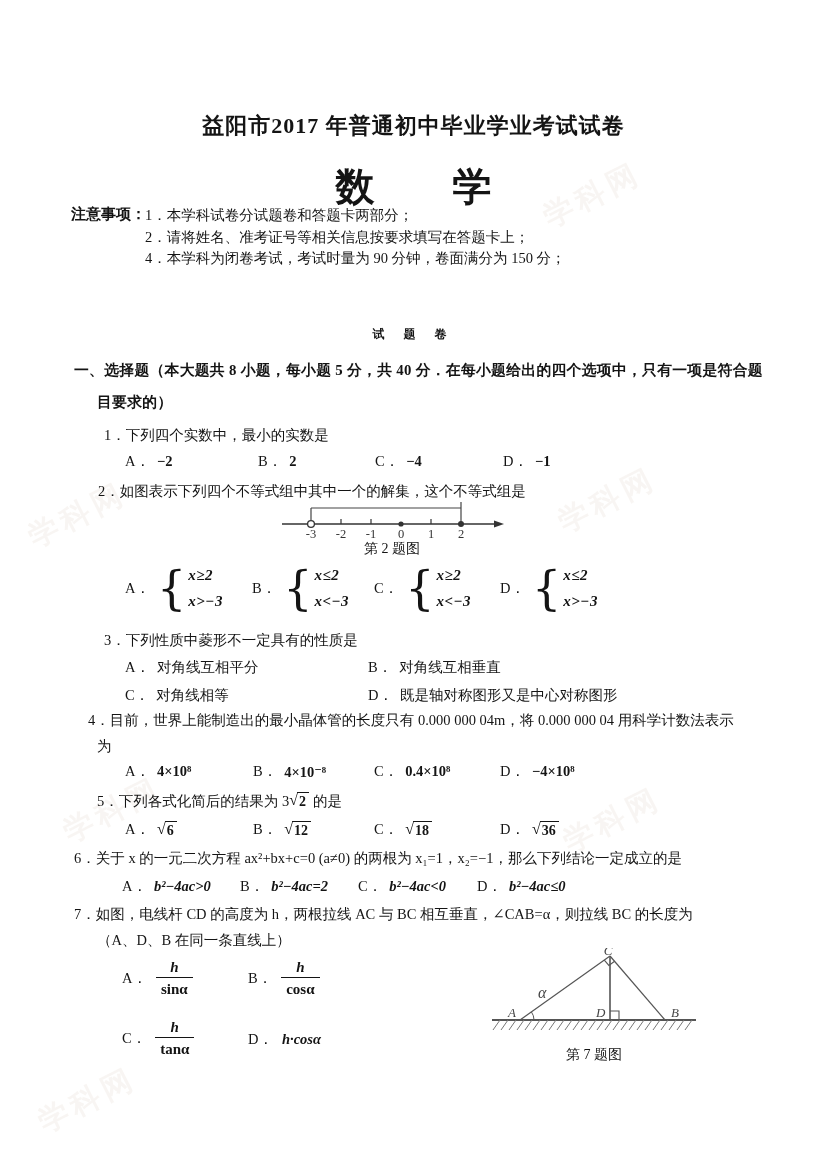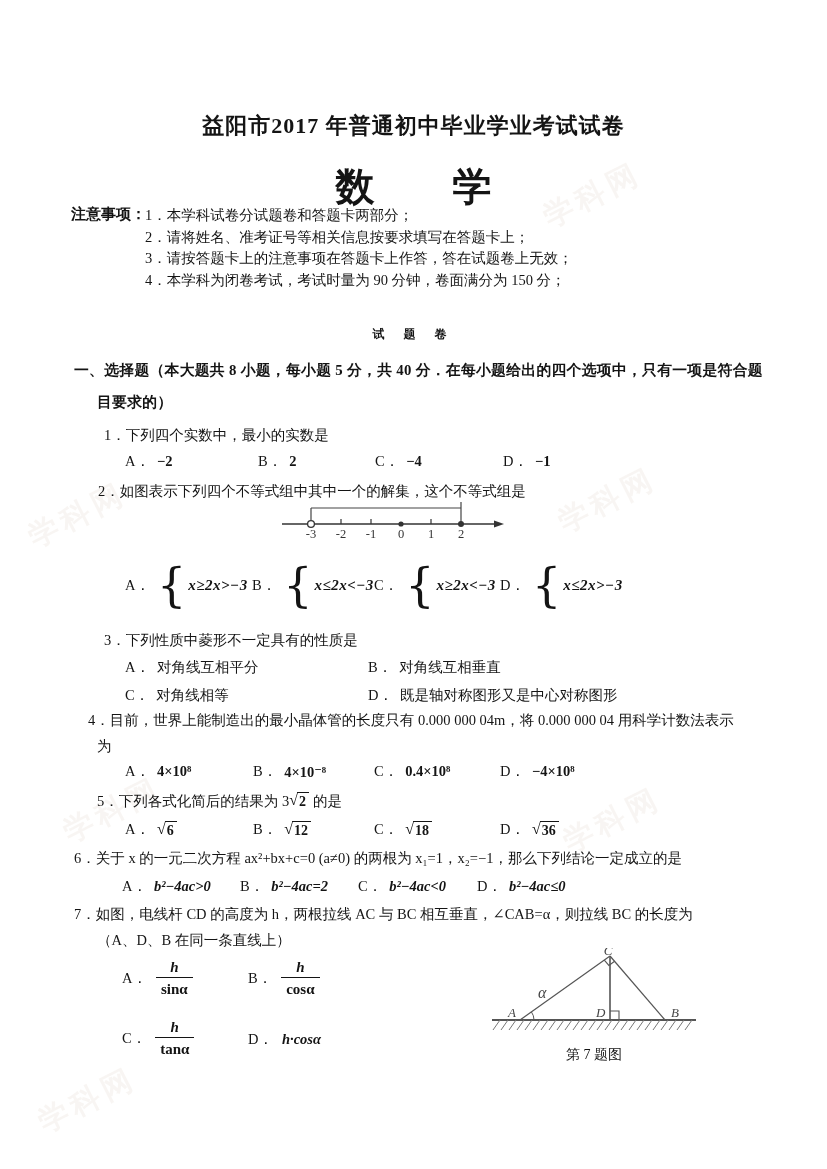--- a/index.html
+++ b/index.html
@@ -16,21 +16,21 @@
   .qtext{font-size:14.5px;white-space:nowrap;}
   .opt{position:absolute;top:0;display:inline-flex;align-items:center;white-space:nowrap;font-size:14.5px;}
   .opt .letter{margin-right:7px;}
   .num-b{font-weight:bold;}
   .math-i{font-weight:bold;font-style:italic;}
   .plain{font-weight:normal;}
   
   .system{display:inline-flex;align-items:center;}
   .brace{margin-right:2px;line-height:1;}
   .brace::before{content:"{";font-size:46px;font-weight:400;font-family:"DejaVu Serif",serif;}
-  .syslines{display:flex;flex-direction:row;}
+  .syslines{display:flex;flex-direction:column;}
   .sysline{font-size:15px;font-weight:bold;font-style:italic;line-height:26px;letter-spacing:.5px;}
   
   .sqrt{display:inline-flex;align-items:flex-start;}
   .sqrt .sign{font-size:16px;line-height:16px;margin-right:-1px;font-weight:bold;}
   .sqrt .rad{border-top:1.6px solid #141414;font-size:14px;line-height:16px;padding:1px 3px 0 2px;font-weight:bold;}
   
   .fracopt{position:absolute;display:inline-flex;align-items:center;font-size:14.5px;}
   .fracopt .letter{margin-right:9px;}
   .frac{display:inline-flex;flex-direction:column;align-items:center;}
   .frac .num{font-size:15px;font-weight:bold;font-style:italic;line-height:19px;padding:0 5px;}
@@ -52,21 +52,20 @@
   <span class="watermark" style="left:560px;top:800px;">学科网</span>
   <span class="watermark" style="left:35px;top:1080px;">学科网</span>
 
   <div class="abs center title">益阳市2017 年普通初中毕业学业考试试卷</div>
   <div class="abs center subject">数　　学</div>
 
   <div class="abs notice-label">注意事项：</div>
   <div class="abs notice-items">
     <div>1．本学科试卷分试题卷和答题卡两部分；</div>
     <div>2．请将姓名、准考证号等相关信息按要求填写在答题卡上；</div>
-    <div>3．请按答题卡上的注意事项在答题卡上作答，答在试题卷上无效；</div>
     <div>4．本学科为闭卷考试，考试时量为 90 分钟，卷面满分为 150 分；</div>
   </div>
 
   <div class="abs center paper-heading">试 题 卷</div>
 
   <div class="abs sec" style="left:74px;top:361px;">一、选择题（本大题共 8 小题，每小题 5 分，共 40 分．在每小题给出的四个选项中，只有一项是符合题</div>
   <div class="abs sec" style="left:97px;top:393px;">目要求的）</div>
 
   <div class="abs qtext" style="left:104px;top:426px;">1．下列四个实数中，最小的实数是</div>
   <div class="abs" style="left:0;top:452px;width:827px;height:22px;">
@@ -106,20 +105,21 @@
     <circle cx="125" cy="26" r="2.6" fill="#333"></circle>
     <circle cx="185" cy="26" r="3" fill="#333"></circle>
 
     <text x="35" y="40" font-size="12.5" text-anchor="middle" fill="#333">-3</text>
     <text x="65" y="40" font-size="12.5" text-anchor="middle" fill="#333">-2</text>
     <text x="95" y="40" font-size="12.5" text-anchor="middle" fill="#333">-1</text>
     <text x="125" y="40" font-size="12.5" text-anchor="middle" fill="#333">0</text>
     <text x="155" y="40" font-size="12.5" text-anchor="middle" fill="#333">1</text>
     <text x="185" y="40" font-size="12.5" text-anchor="middle" fill="#333">2</text>
   </svg>
+  <div class="abs caption" style="left:276px;top:540px;width:232px;">第 2 题图</div>
 
   <div class="abs" style="left:0;top:558px;width:827px;height:62px;">
     <span class="opt" style="left:125px;top:4px;">
       <span class="letter">A．</span>
       <span class="system">
           <span class="brace"></span>
           <span class="syslines">
             <span class="sysline">x≥2</span>
             <span class="sysline">x&gt;−3</span>
           </span>

